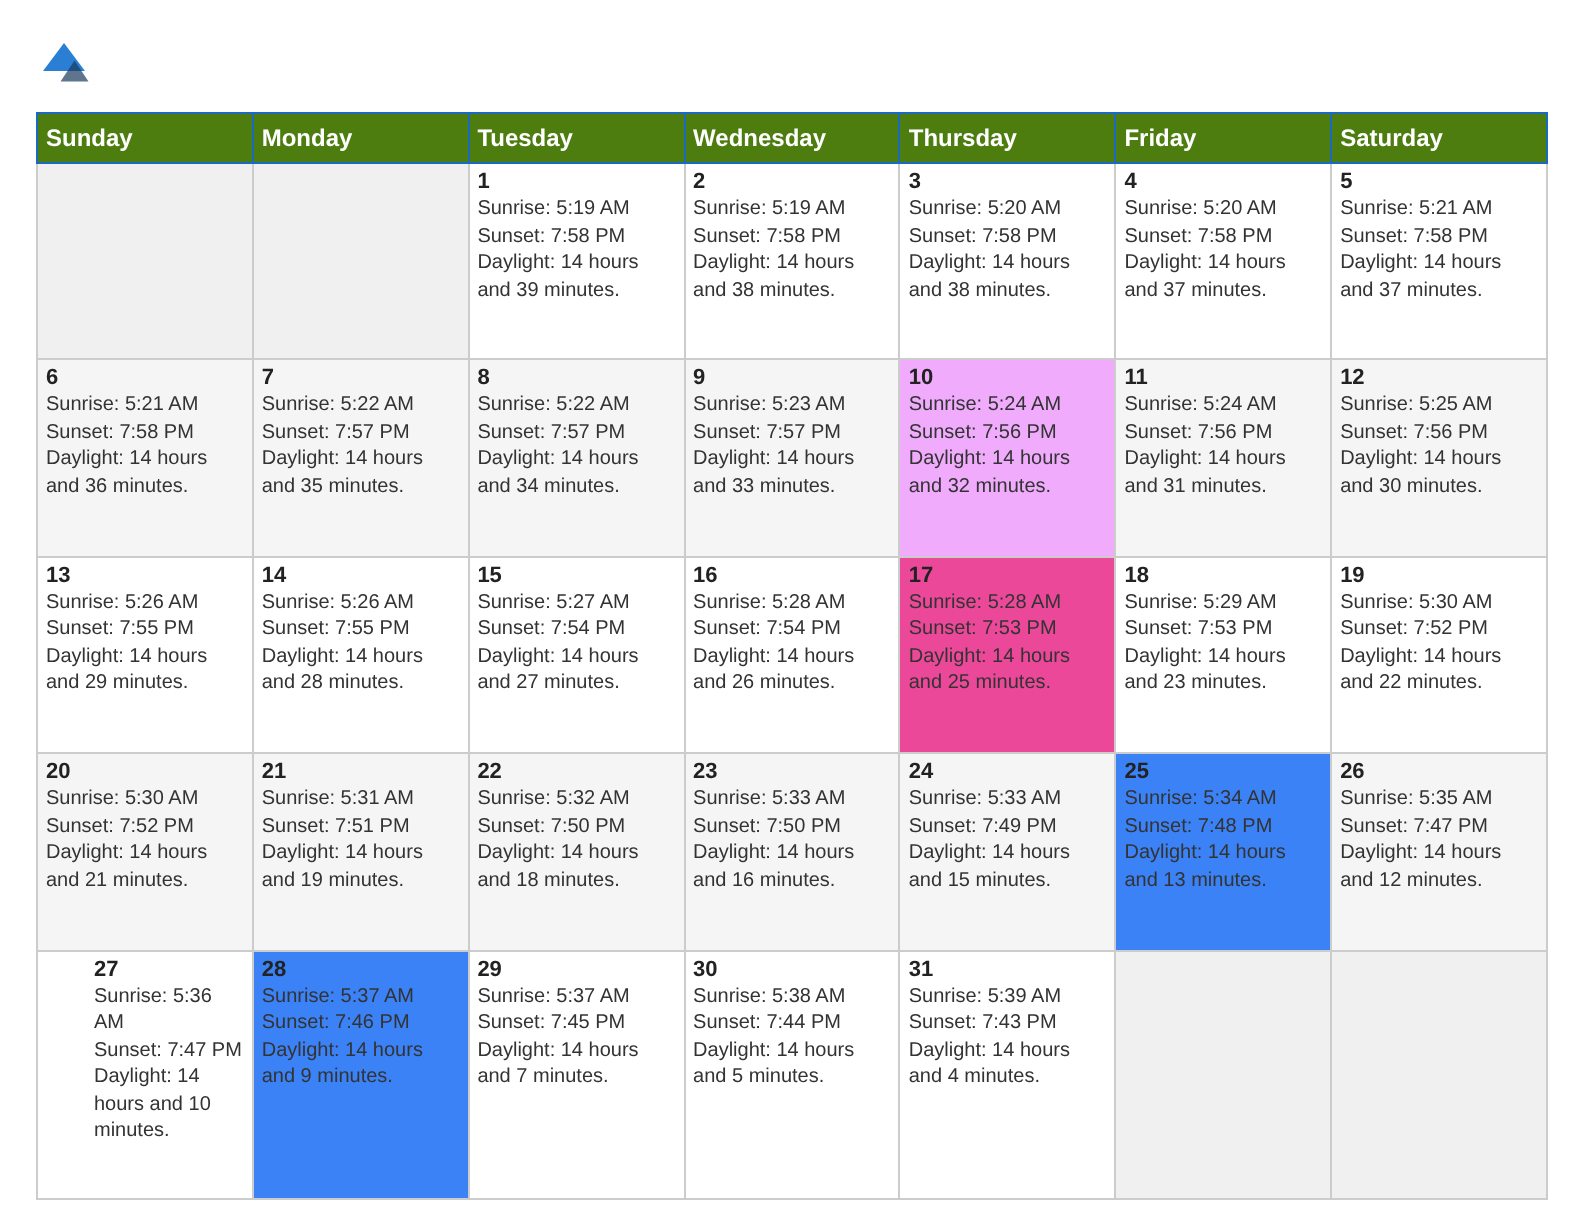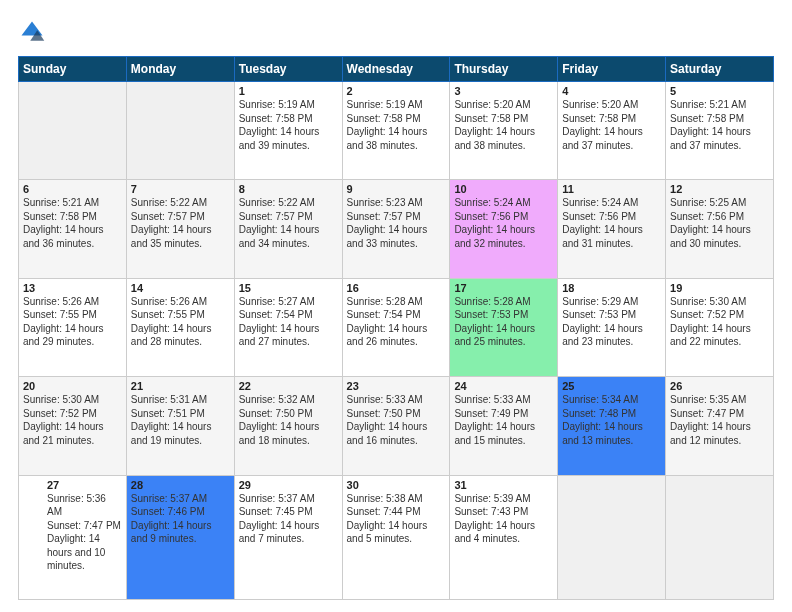--- a/index.html
+++ b/index.html
@@ -61,21 +61,21 @@
       color: #444;
     }
     .calendar {
       flex: 1;
       border: 1px solid #ccc;
       border-collapse: collapse;
       width: 100%;
       table-layout: fixed;
     }
     .calendar th {
-      background: #0c4a6e;
+      background: #4d7c0f;
       color: #fff;
       font-size: 12px;
       font-weight: bold;
       padding: 5px 4px;
       text-align: left;
       border: 1px solid #1a6ac0;
     }
     .calendar td {
       border: 1px solid #ccc;
       vertical-align: top;
@@ -156,21 +156,21 @@
           <td style="background: rgb(245, 245, 245);"><span class="day-num">9</span><span class="cell-text">Sunrise: 5:23 AM<br>Sunset: 7:57 PM<br>Daylight: 14 hours and 33 minutes.</span></td>
           <td style="background: #f0abfc;"><span class="day-num">10</span><span class="cell-text">Sunrise: 5:24 AM<br>Sunset: 7:56 PM<br>Daylight: 14 hours and 32 minutes.</span></td>
           <td style="background: rgb(245, 245, 245);"><span class="day-num">11</span><span class="cell-text">Sunrise: 5:24 AM<br>Sunset: 7:56 PM<br>Daylight: 14 hours and 31 minutes.</span></td>
           <td style="background: rgb(245, 245, 245);"><span class="day-num">12</span><span class="cell-text">Sunrise: 5:25 AM<br>Sunset: 7:56 PM<br>Daylight: 14 hours and 30 minutes.</span></td>
         </tr>
         <tr>
           <td style="background: rgb(255, 255, 255);"><span class="day-num">13</span><span class="cell-text">Sunrise: 5:26 AM<br>Sunset: 7:55 PM<br>Daylight: 14 hours and 29 minutes.</span></td>
           <td style="background: rgb(255, 255, 255);"><span class="day-num">14</span><span class="cell-text">Sunrise: 5:26 AM<br>Sunset: 7:55 PM<br>Daylight: 14 hours and 28 minutes.</span></td>
           <td style="background: rgb(255, 255, 255);"><span class="day-num">15</span><span class="cell-text">Sunrise: 5:27 AM<br>Sunset: 7:54 PM<br>Daylight: 14 hours and 27 minutes.</span></td>
           <td style="background: rgb(255, 255, 255);"><span class="day-num">16</span><span class="cell-text">Sunrise: 5:28 AM<br>Sunset: 7:54 PM<br>Daylight: 14 hours and 26 minutes.</span></td>
-          <td style="background: #86efac;"><span class="day-num">17</span><span class="cell-text">Sunrise: 5:28 AM<br>Sunset: 7:53 PM<br>Daylight: 14 hours and 25 minutes.</span></td>
+          <td style="background: #ec4899;"><span class="day-num">17</span><span class="cell-text">Sunrise: 5:28 AM<br>Sunset: 7:53 PM<br>Daylight: 14 hours and 25 minutes.</span></td>
           <td style="background: rgb(255, 255, 255);"><span class="day-num">18</span><span class="cell-text">Sunrise: 5:29 AM<br>Sunset: 7:53 PM<br>Daylight: 14 hours and 23 minutes.</span></td>
           <td style="background: rgb(255, 255, 255);"><span class="day-num">19</span><span class="cell-text">Sunrise: 5:30 AM<br>Sunset: 7:52 PM<br>Daylight: 14 hours and 22 minutes.</span></td>
         </tr>
         <tr>
           <td style="background: rgb(245, 245, 245);"><span class="day-num">20</span><span class="cell-text">Sunrise: 5:30 AM<br>Sunset: 7:52 PM<br>Daylight: 14 hours and 21 minutes.</span></td>
           <td style="background: rgb(245, 245, 245);"><span class="day-num">21</span><span class="cell-text">Sunrise: 5:31 AM<br>Sunset: 7:51 PM<br>Daylight: 14 hours and 19 minutes.</span></td>
           <td style="background: rgb(245, 245, 245);"><span class="day-num">22</span><span class="cell-text">Sunrise: 5:32 AM<br>Sunset: 7:50 PM<br>Daylight: 14 hours and 18 minutes.</span></td>
           <td style="background: rgb(245, 245, 245);"><span class="day-num">23</span><span class="cell-text">Sunrise: 5:33 AM<br>Sunset: 7:50 PM<br>Daylight: 14 hours and 16 minutes.</span></td>
           <td style="background: rgb(245, 245, 245);"><span class="day-num">24</span><span class="cell-text">Sunrise: 5:33 AM<br>Sunset: 7:49 PM<br>Daylight: 14 hours and 15 minutes.</span></td>
           <td style="background: #3b82f6;"><span class="day-num">25</span><span class="cell-text">Sunrise: 5:34 AM<br>Sunset: 7:48 PM<br>Daylight: 14 hours and 13 minutes.</span></td>

